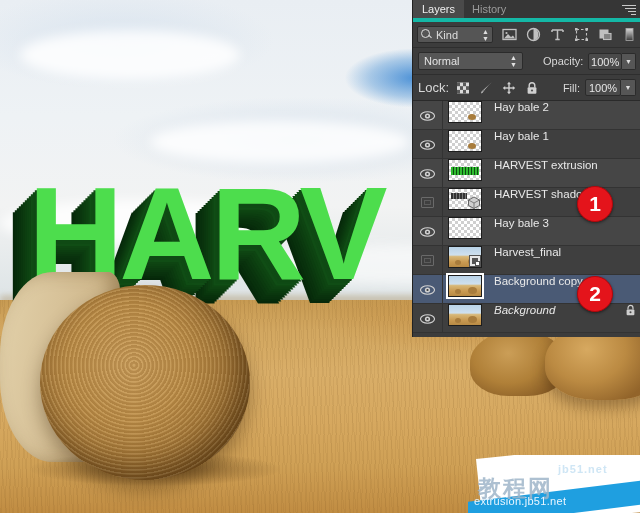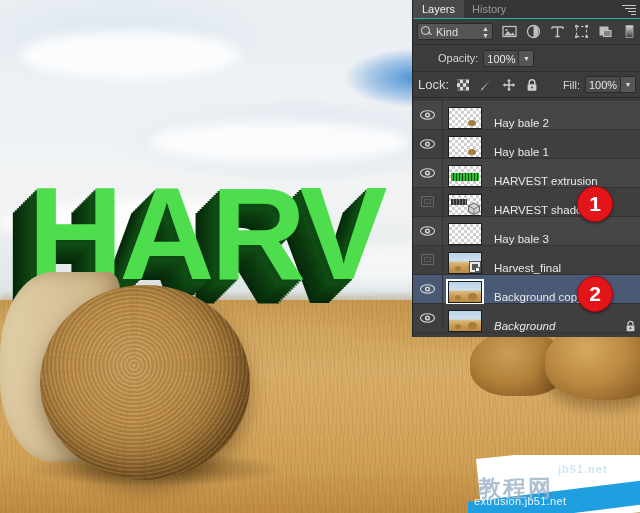--- a/index.html
+++ b/index.html
@@ -69,21 +69,21 @@
   .wm .cjk{position:absolute;left:10px;top:18px;font-size:23px;font-weight:bold;color:#9fb6c9;
       letter-spacing:2px;opacity:.85;font-family:"DejaVu Sans",sans-serif;text-align:center;}
   .wm .site{position:absolute;left:90px;top:8px;font-size:11px;color:#cfe6f5;font-weight:bold;
       letter-spacing:1px;font-family:"Liberation Sans",sans-serif;}
   .wm .url{position:absolute;left:6px;top:40px;font-size:11px;color:#eaf6ff;letter-spacing:.3px;
       font-family:"Liberation Sans",sans-serif;}
 
   
   .panel{position:absolute;left:412px;top:0;width:228px;height:337px;background:#3c3c3c;
       border-left:1px solid #222;color:#d4d4d4;font-size:11px;}
-  .tabbar{position:relative;height:18px;background:#363636;border-bottom:1px solid #14b8a6;}
+  .tabbar{position:relative;height:18px;background:#363636;border-bottom:4px solid #14b8a6;}
   .tab{position:absolute;top:0;height:18px;line-height:18px;padding:0 9px;font-size:11px;color:#cfcfcf;}
   .tab.active{background:#4a4a4a;color:#efefef;}
   .tab.inactive{color:#9a9a9a;}
   .panelmenu{position:absolute;right:5px;top:3px;width:14px;height:12px;cursor:pointer;}
   .panelmenu i{display:block;height:1px;background:#c9c9c9;margin:2px 0 0 0;}
   .panelmenu i:nth-child(1){width:14px;}
   .panelmenu i:nth-child(2){width:11px;margin-left:3px;}
   .panelmenu i:nth-child(3){width:8px;margin-left:6px;}
   .panelmenu i:nth-child(4){width:5px;margin-left:9px;}
 
@@ -106,21 +106,21 @@
   .numbox{width:36px;height:17px;background:#4a4a4a;border:1px solid #2b2b2b;border-radius:2px;
       margin-left:5px;font-size:11px;color:#e6e6e6;text-align:center;line-height:17px;box-sizing:border-box;}
   .tri{width:15px;height:17px;background:#565656;border:1px solid #2b2b2b;border-left:none;border-radius:0 2px 2px 0;
       display:flex;align-items:center;justify-content:center;font-size:7px;color:#ddd;box-sizing:border-box;}
 
   .lockrow{height:25px;display:flex;align-items:center;padding:0 5px;border-bottom:1px solid #2a2a2a;background:#3c3c3c;}
   .lockicons{display:flex;align-items:center;gap:9px;margin-left:7px;}
   .lkicon{width:14px;height:14px;opacity:.92;}
 
   .layers{position:absolute;left:0;top:101px;right:0;bottom:0;background:#3c3c3c;}
-  .layer{position:relative;height:29px;display:flex;align-items:flex-end;border-bottom:1px solid #333;
+  .layer{position:relative;height:29px;display:flex;align-items:flex-start;border-bottom:1px solid #333;
       background:#464646;box-sizing:border-box;}
   .layer.alt{background:#3f3f3f;}
   .layer.selected{background:#4a5a75;}
   .eyecell{width:30px;height:29px;display:flex;align-items:center;justify-content:center;
       border-right:1px solid #333;box-sizing:border-box;}
   .eye{width:15px;height:10px;position:relative;}
   .eye svg{display:block;}
   .eyeoff{width:13px;height:11px;border:1.4px solid #6a6a6a;border-radius:1px;box-sizing:border-box;
       position:relative;}
   .eyeoff::after{content:"";position:absolute;left:2px;top:2px;right:2px;bottom:2px;border:1px solid #5c5c5c;}
@@ -254,20 +254,24 @@
                   <stop offset="1" stop-color="#3a3a3a"></stop>
                 </linearGradient>
               </defs>
               <rect x="4" y="1.5" width="7" height="12" fill="url(#gsw)" stroke="#b5b5b5" stroke-width="0.8"></rect>
             </svg>
         </span>
       </div>
     </div>
 
     <div class="bmrow">
+      <div class="blend">
+        <span>Normal</span>
+        <span class="spin">▲<br>▼</span>
+      </div>
       <span class="lbl2">Opacity:</span>
       <span class="numbox">100%</span>
       <span class="tri">▼</span>
     </div>
 
     <div class="lockrow">
       <span style="font-size:13px;color:#d8d8d8;">Lock:</span>
       <span class="lockicons">
         <span class="lkicon">
           <svg width="14" height="14" viewBox="0 0 14 14">

